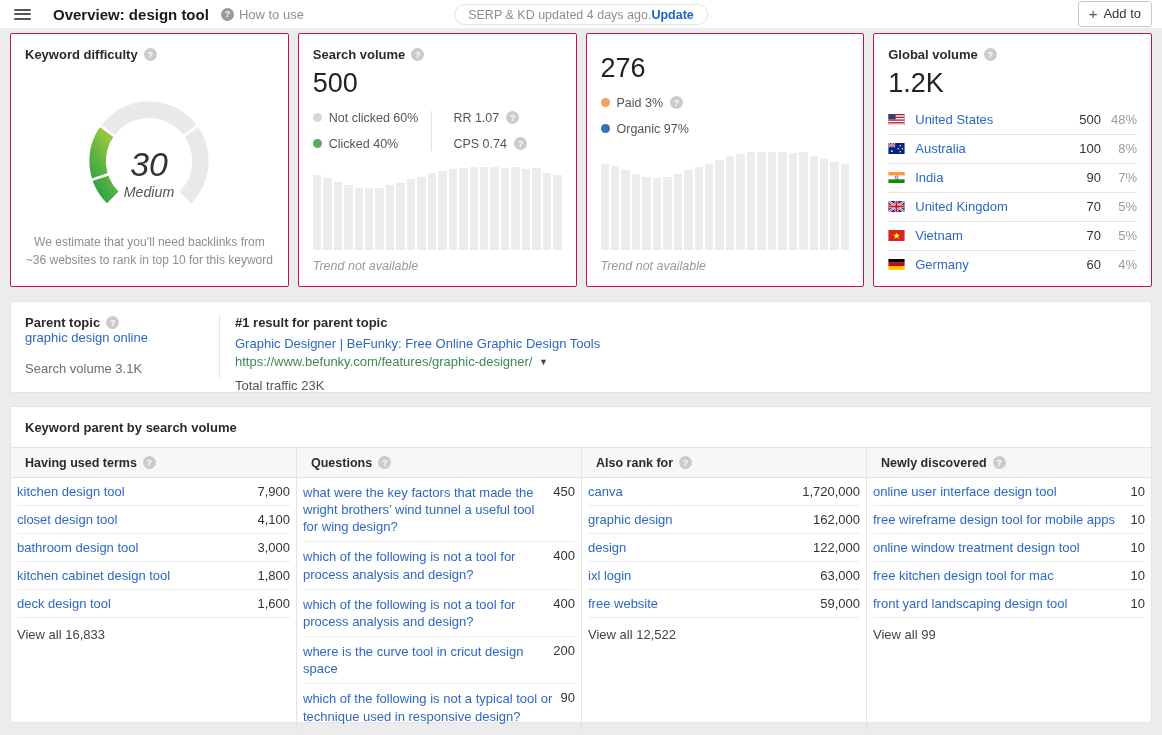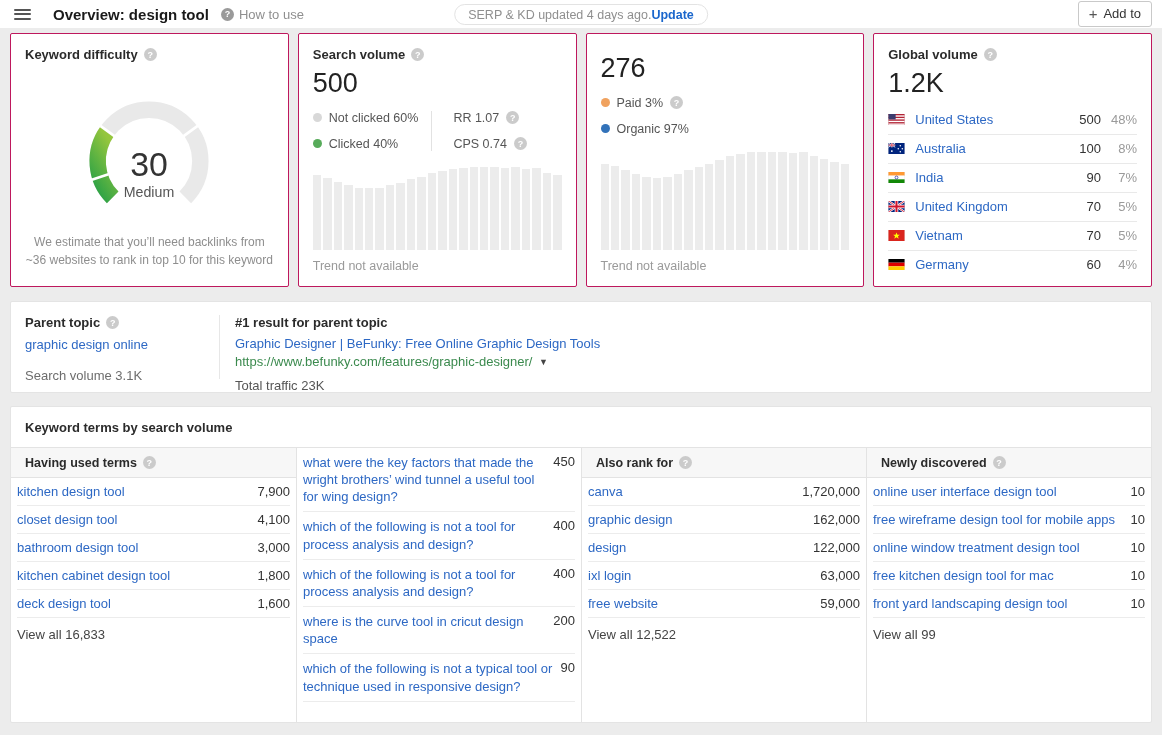--- a/index.html
+++ b/index.html
@@ -23,51 +23,51 @@
   
   .main { padding:0 10px; }
   .cards-row { display:flex; gap:9px; margin-top:5px; height:254px; }
   .card { background:#fff; border:1px solid #be185d; border-radius:2px; flex:1 1 0; padding:13px 14px; display:flex; flex-direction:column; }
   .card-title { display:flex; align-items:center; gap:6px; font-weight:bold; font-size:13px; color:#2b2b2b; }
   .help { width:13px; height:13px; border-radius:50%; background:#cbcbcb; color:#fff; font-size:9px; font-weight:bold; display:inline-flex; align-items:center; justify-content:center; flex:0 0 auto; cursor:pointer; }
   .help::before { content:"?"; }
   .big-num { font-size:27px; color:#222; margin-top:7px; line-height:1.1; }
 
   
-  .kd-gauge-wrap { flex:1; display:flex; flex-direction:column; align-items:center; justify-content:center; }
+  .kd-gauge-wrap { flex:1; display:flex; flex-direction:column; align-items:center; justify-content:center;font-style:italic; }
   .kd-note { text-align:center; color:#8e8e8e; font-size:12px; line-height:1.45; margin-bottom:4px; }
 
   
   .legend-zone { display:flex; margin-top:12px; height:40px; }
   .legend-col { display:flex; flex-direction:column; justify-content:space-between; }
   .legend-row { display:flex; align-items:center; gap:7px; font-size:12.5px; color:#555; }
   .dot { width:9px; height:9px; border-radius:50%; flex:0 0 auto; }
   .extra-col { border-left:1px solid #e2e2e2; margin-left:13px; padding-left:21px; }
 
   
   .trend { flex:1; display:flex; align-items:flex-end; gap:2px; margin-top:16px; min-height:70px; }
   .trend .bar { flex:1 1 0; background:#ececec; }
-  .trend-note { color:#9a9a9a; font-size:12.5px; margin-top:9px; }
+  .trend-note { color:#9a9a9a; font-size:12.5px; margin-top:9px;font-style:italic; }
 
   
   .country-list { margin-top:6px; }
   .country-row { display:flex; align-items:center; height:29px; }
   .country-row + .country-row { border-top:1px solid #e9e9e9; }
   .flag { width:17px; height:11px; margin-right:10px; flex:0 0 auto; box-shadow:0 0 0 1px rgba(0,0,0,.08) inset; }
   .flag svg { display:block; width:100%; height:100%; }
   a.lnk { color:#2d68c4; text-decoration:none; cursor:pointer; }
   .country-row .cval { margin-left:auto; color:#333; }
   .country-row .cpct { width:36px; text-align:right; color:#9a9a9a; }
 
   
   .parent-card { background:#fff; border:1px solid #e4e4e4; border-radius:2px; margin-top:14px; height:92px; display:flex; padding:13px 14px; }
   .pt-left { width:194px; flex:0 0 auto; }
   .pt-right { border-left:1px solid #e7e7e7; padding-left:15px; flex:1; }
   .pt-head { font-weight:bold; color:#2b2b2b; display:flex; align-items:center; gap:6px; }
-  .pt-link { display:inline-block; margin-top:7px; font-size:13px; }
+  .pt-link { display:inline-block; font-size:13px; }
   .pt-sv { margin-top:16px; color:#6d6d6d; }
   .pt-url { margin-top:3px; color:#3b8a4e; font-size:13px; }
   .pt-url .caret { color:#444; font-size:9px; vertical-align:1px; margin-left:3px; cursor:pointer; }
   .pt-traffic { margin-top:9px; color:#555; }
 
   
   .ideas-card { background:#fff; border:1px solid #e4e4e4; border-radius:2px; margin-top:13px; height:317px; display:flex; flex-direction:column; }
   .ideas-title { font-weight:bold; color:#2b2b2b; padding:13px 14px 12px; }
   .ideas-grid { flex:1; display:grid; grid-template-columns:1fr 1fr 1fr 1fr; }
   .kw-col { border-top:1px solid #e3e3e3; min-width:0; }
@@ -346,21 +346,21 @@
       <a class="lnk pt-link" style="margin-top:6px;">Graphic Designer | BeFunky: Free Online Graphic Design Tools</a>
       <div class="pt-url">
         <span>https://www.befunky.com/features/graphic-designer/</span>
         <span class="caret">▼</span>
       </div>
       <div class="pt-traffic">Total traffic 23K</div>
     </div>
   </div>
 
   <div class="ideas-card">
-    <div class="ideas-title">Keyword terms by search volume</div>
+    <div class="ideas-title">Keyword parent by search volume</div>
     <div class="ideas-grid">
         <div class="kw-col">
           <div class="kw-head">
             <span>Having used terms</span>
             <span class="help"></span>
           </div>
           <div class="kw-rows"><div class="kw-row">
               <a class="lnk">kitchen design tool</a>
               <span class="kval">7,900</span>
             </div><div class="kw-row">
@@ -371,20 +371,24 @@
               <span class="kval">3,000</span>
             </div><div class="kw-row">
               <a class="lnk">kitchen cabinet design tool</a>
               <span class="kval">1,800</span>
             </div><div class="kw-row">
               <a class="lnk">deck design tool</a>
               <span class="kval">1,600</span>
             </div><a class="view-all">View all 16,833</a></div>
         </div>
         <div class="kw-col">
+          <div class="kw-head">
+            <span>Questions</span>
+            <span class="help"></span>
+          </div>
           <div class="kw-rows">
             <div class="kw-row multi">
               <a class="lnk">what were the key factors that made the wright brothers’ wind tunnel a useful tool for wing design?</a>
               <span class="kval">450</span>
             </div>
             <div class="kw-row multi">
               <a class="lnk">which of the following is not a tool for process analysis and design?</a>
               <span class="kval">400</span>
             </div>
             <div class="kw-row multi">

